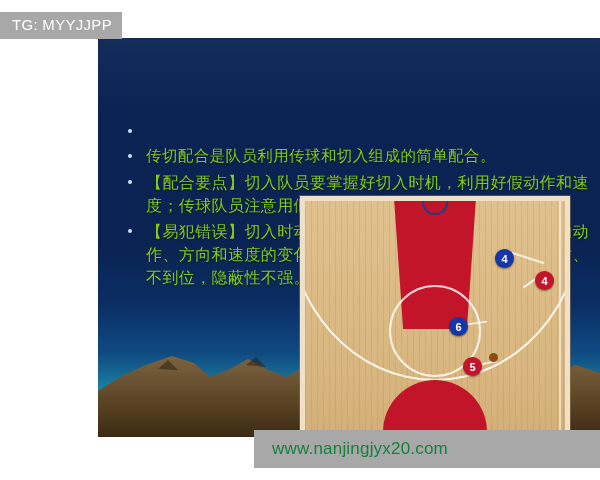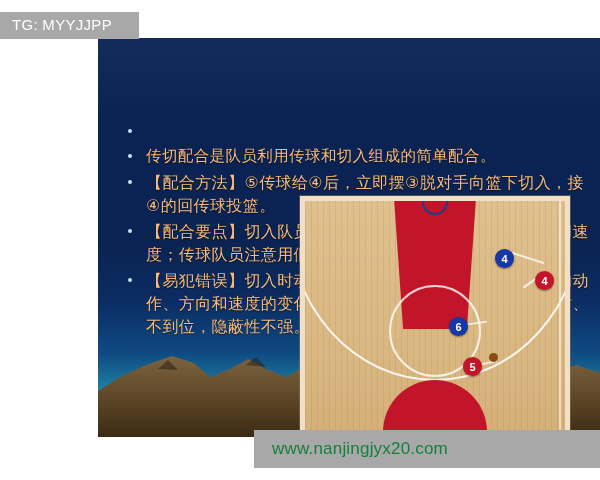--- a/index.html
+++ b/index.html
@@ -7,21 +7,21 @@
     width:600px;height:480px;overflow:hidden;background:#ffffff;
     font-family:"Liberation Sans","DejaVu Sans",sans-serif;
     position:relative;
   }
 
   
   .tag-badge{
     position:absolute;left:0;top:12px;
     background:#a8a8a8;color:#ffffff;
     font-size:15px;line-height:20px;
-    padding:3px 27px 4px 12px;
+    padding:3px 10px 4px 12px;
     letter-spacing:.3px;
     z-index:40;
   }
 
   
   .slide{
     position:absolute;left:98px;top:38px;width:502px;height:399px;
     background:#0a2352;
     overflow:hidden;
   }
@@ -59,21 +59,21 @@
     font-size:27px;line-height:36px;font-weight:400;
     letter-spacing:7px;
     text-shadow:1px 1px 2px rgba(0,0,0,.55);
     z-index:10;
   }
 
   
   .body-list{
     position:absolute;left:0;top:82px;width:502px;
     z-index:12;
-    color:#fdba74;
+    color:#84cc16;
     font-family:"DejaVu Sans","Liberation Sans",sans-serif;
   }
   .bullet-row{
     position:relative;
     padding-left:48px;
     margin-bottom:3px;
   }
   .bullet-row .dot{
     position:absolute;left:30px;top:9px;
     width:4px;height:4px;border-radius:50%;
@@ -193,24 +193,20 @@
     <div class="bullet-row empty r0">
       <span class="dot"></span>
       <div class="bullet-text"></div>
     </div>
 
     <div class="bullet-row r1">
       <span class="dot"></span>
       <div class="bullet-text">传切配合是队员利用传球和切入组成的简单配合。</div>
     </div>
 
-    <div class="bullet-row r2">
-      <span class="dot"></span>
-      <div class="bullet-text">【配合方法】⑤传球给④后，立即摆③脱对手向篮下切入，接④的回传球投篮。</div>
-    </div>
 
     <div class="bullet-row r3">
       <span class="dot"></span>
       <div class="bullet-text">【配合要点】切入队员要掌握好切入时机，利用好假动作和速度；传球队员注意用假动作吸引牵制对手。</div>
     </div>
 
     <div class="bullet-row r4">
       <span class="dot"></span>
       <div class="bullet-text">【易犯错误】切入时动作的突然性不够；切入时没有明显的动作、方向和速度的变化；持球队员给切入队员的传球不及时、不到位，隐蔽性不强。</div>
     </div>

